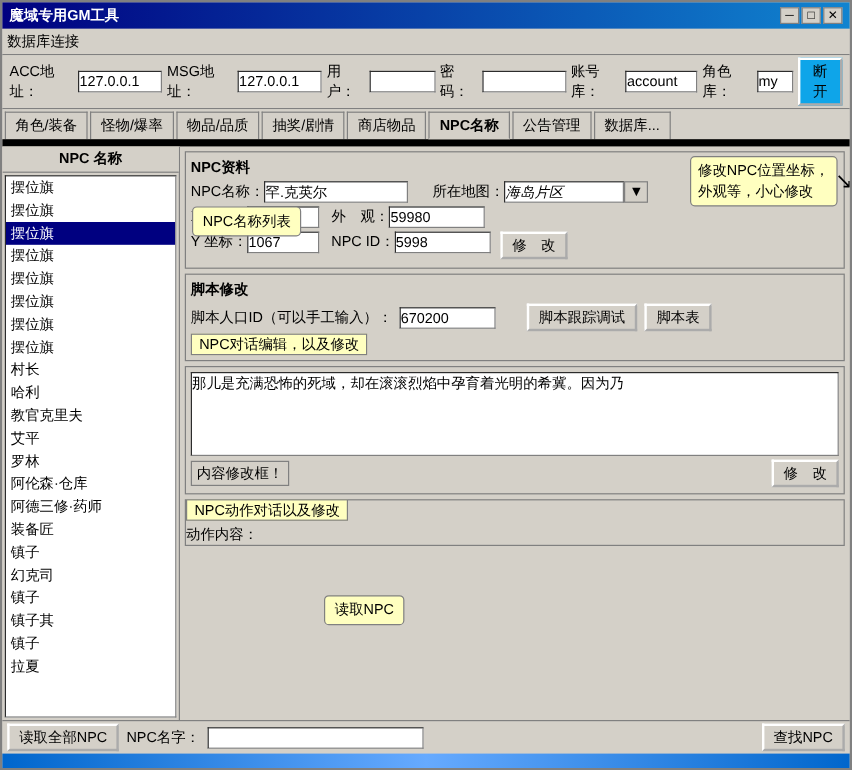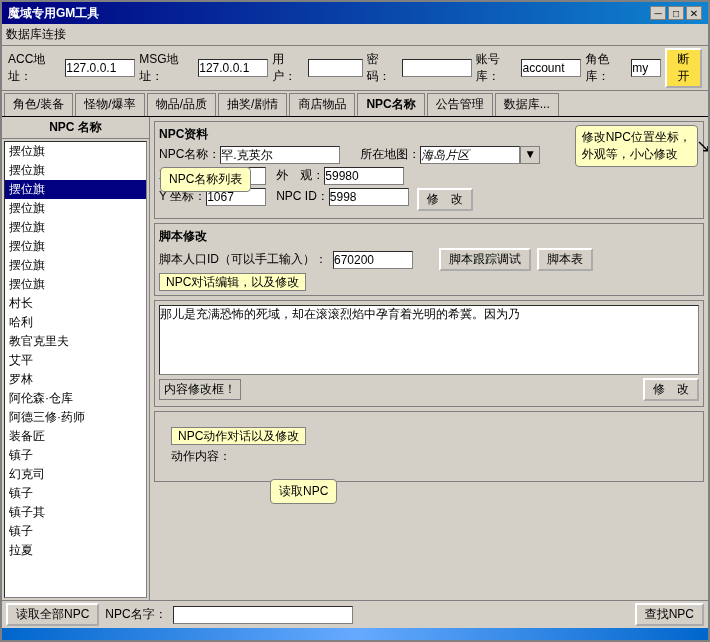--- a/index.html
+++ b/index.html
@@ -69,21 +69,21 @@
     .conn-bar input {
       height: 18px;
       font-size: 12px;
       border: 1px inset #808080;
       background: white;
     }
     .disconnect-btn {
       margin-left: auto;
       padding: 1px 6px;
       font-size: 12px;
-      background: #fde047;
+      background: #0ea5e9;
       border: 2px outset #fff;
       cursor: pointer;
     }
     .tab-bar {
       display: flex;
       flex-wrap: wrap;
       background: #d4d0c8;
       padding: 2px 2px 0;
       flex-shrink: 0;
     }
@@ -101,21 +101,21 @@
       border-bottom: 1px solid #d4d0c8;
       font-weight: bold;
       position: relative;
       z-index: 1;
     }
     .main-content {
       display: flex;
       flex: 1;
       overflow: hidden;
       background: #d4d0c8;
-      border-top: 1px solid #000000;
+      border-top: 6px solid #000000;
     }
     .left-panel {
       width: 148px;
       flex-shrink: 0;
       border-right: 1px solid #808080;
       display: flex;
       flex-direction: column;
       background: #d4d0c8;
     }
     .npc-list-header {
@@ -209,21 +209,21 @@
     .content-modify-label {
       font-size: 12px;
       margin: 2px 0;
       background: #d4d0c8;
       border: 1px solid #808080;
       padding: 1px 4px;
       display: inline-block;
     }
     .action-section {
       border: 1px solid #808080;
-      padding: 16px;
+      padding: 0;
       margin-bottom: 4px;
     }
     .action-textarea {
       width: 100%;
       height: 55px;
       font-size: 12px;
       border: 1px inset #808080;
       background: white;
       resize: none;
       font-family: "SimSun", sans-serif;
@@ -258,21 +258,21 @@
       border: 5px solid transparent;
     }
     .tooltip1 {
       top: 8px;
       right: 10px;
       font-size: 12px;
       line-height: 1.4;
     }
     .read-npc-tooltip {
       position: absolute;
-      bottom: 96px;
+      bottom: 79px;
       left: 120px;
       background: #ffffc0;
       border: 1px solid #808080;
       padding: 3px 8px;
       font-size: 12px;
       border-radius: 4px;
       z-index: 10;
     }
     .modify-btn-right {
       margin-left: auto;

